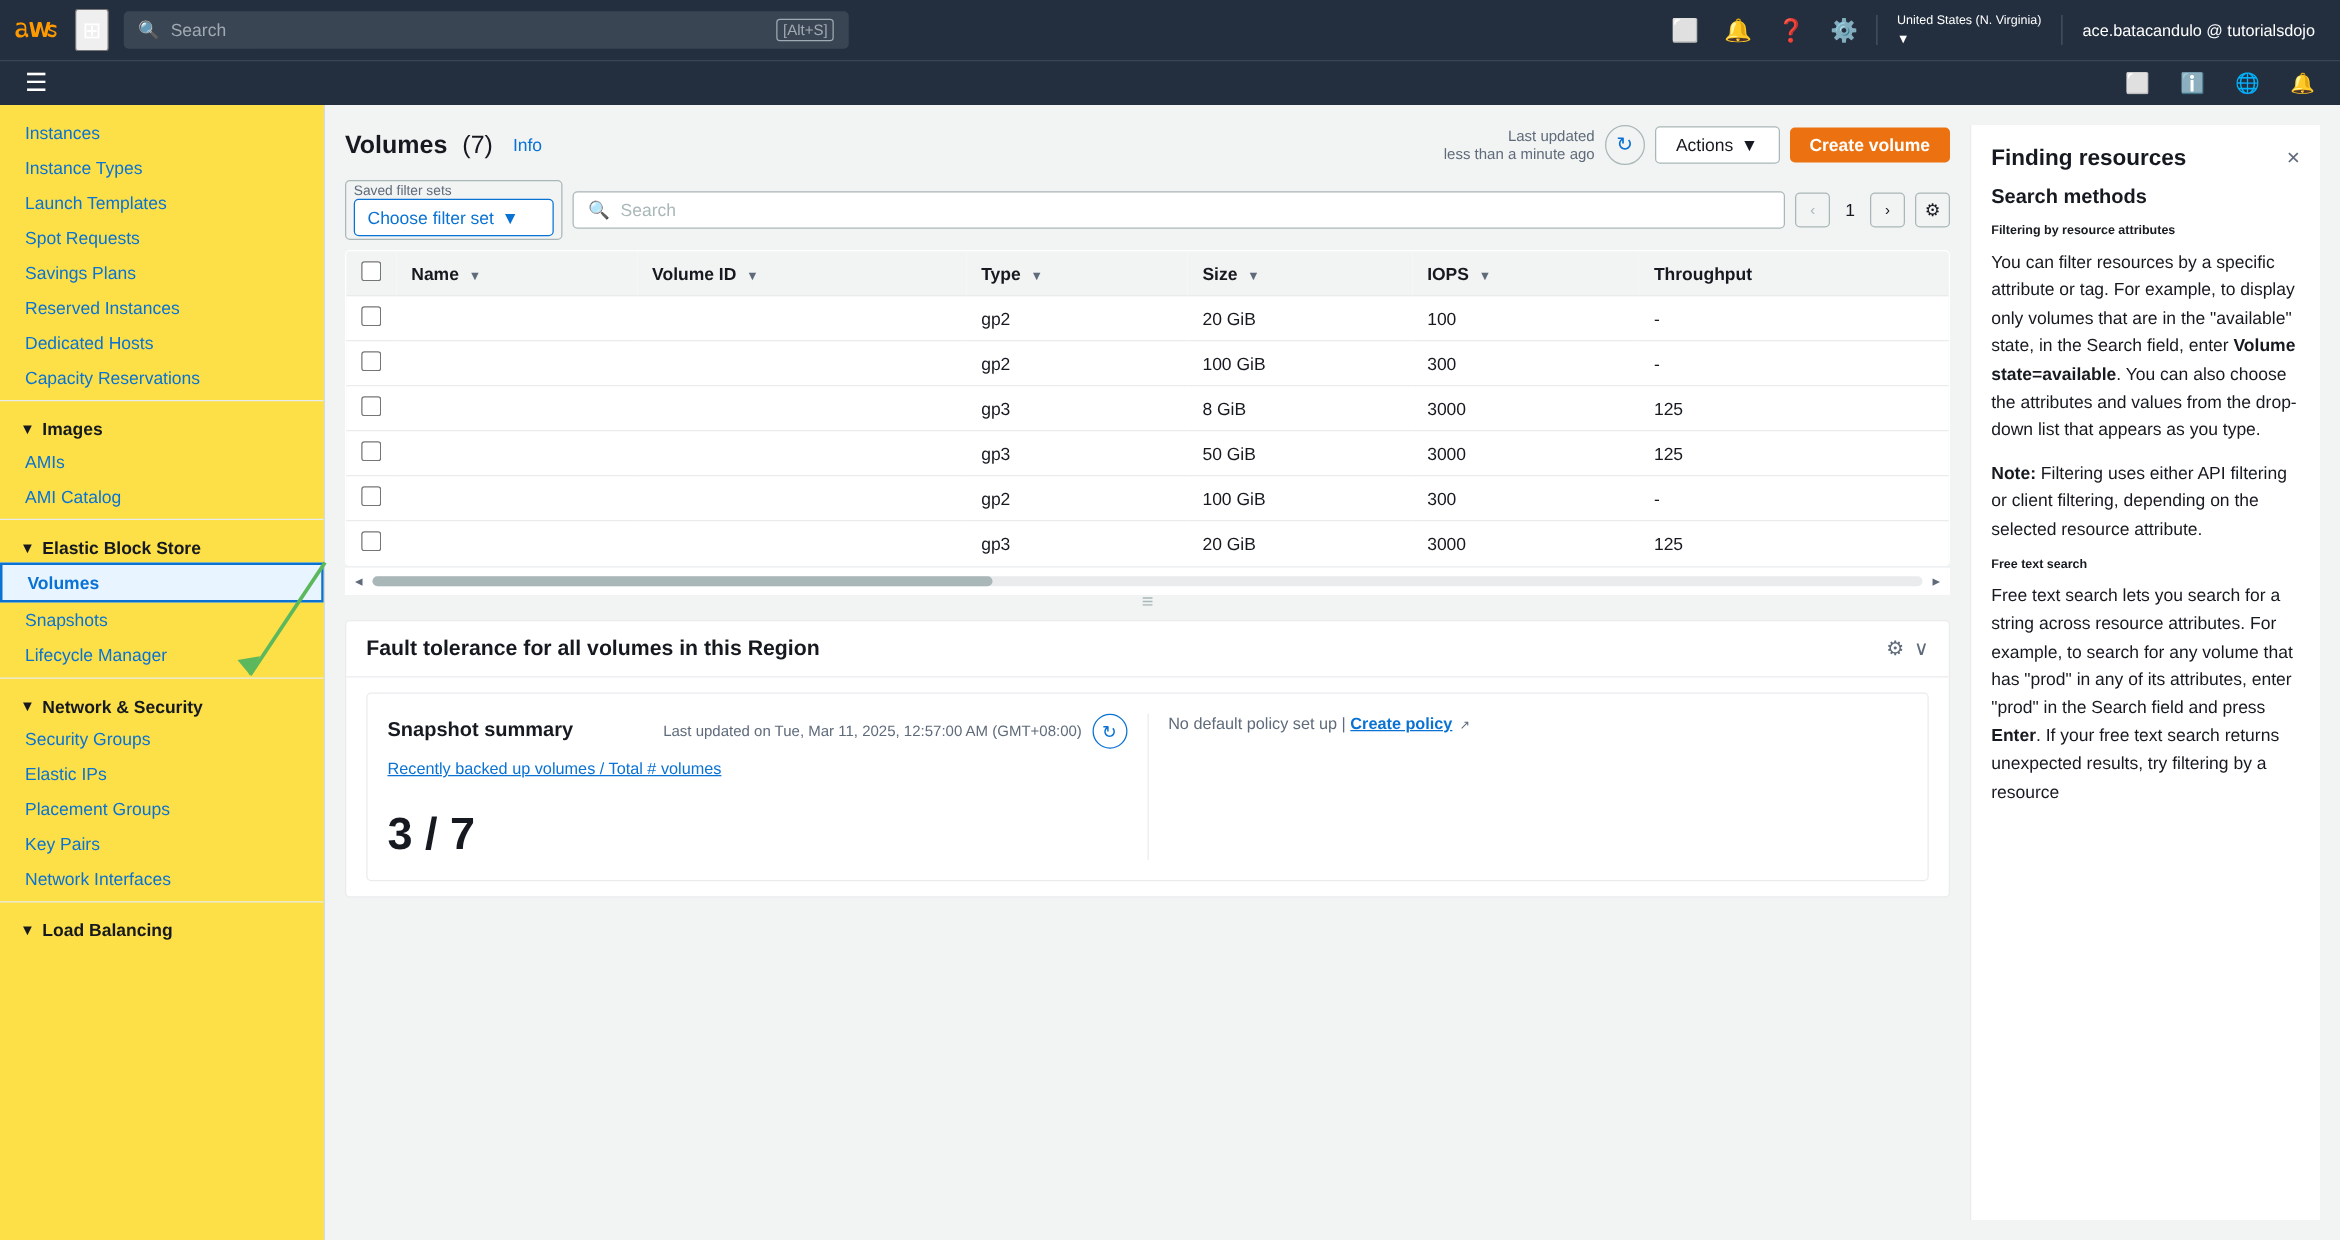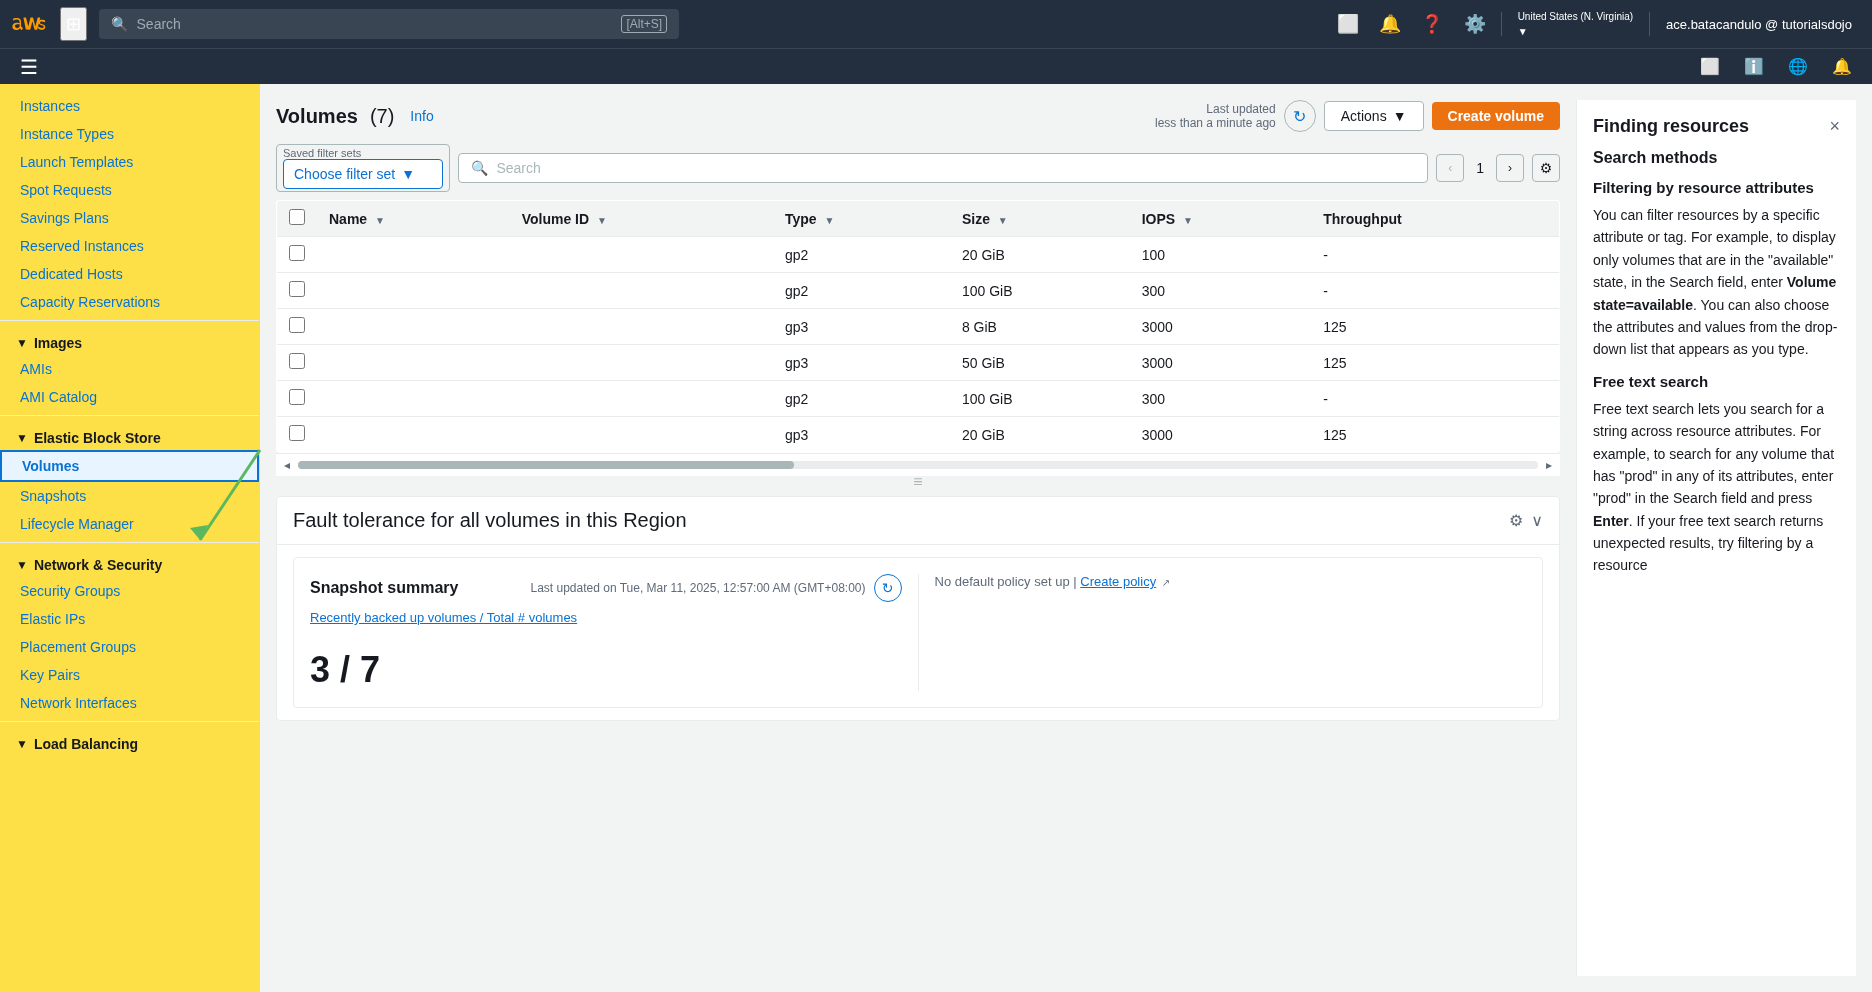--- a/index.html
+++ b/index.html
@@ -111,45 +111,45 @@
     .scroll-track { flex: 1; height: 8px; background: #e9ebed; border-radius: 4px; position: relative; cursor: pointer; }
     .scroll-thumb { width: 40%; height: 8px; background: #aab7b8; border-radius: 4px; }
     .scroll-arrow { background: none; border: none; cursor: pointer; color: #5f6b7a; font-size: 12px; }
 
     
     .drag-handle { height: 12px; display: flex; align-items: center; justify-content: center; cursor: ns-resize; background: #f2f3f3; color: #aab7b8; font-size: 16px; }
 
     
     .fault-panel { background: #fff; border: 1px solid #e9ebed; border-radius: 4px; margin-top: 8px; overflow: hidden; }
     .fault-panel-header { display: flex; align-items: center; padding: 12px 16px; gap: 8px; border-bottom: 1px solid #e9ebed; }
-    .fault-panel-title { font-size: 20px; font-weight: 400; flex: 1; }
+    .fault-panel-title { font-size: 17px; font-weight: 700; flex: 1; }
     .fault-panel-icons { display: flex; gap: 8px; }
     .fault-icon-btn { background: none; border: none; cursor: pointer; font-size: 16px; color: #5f6b7a; }
 
     
     .snapshot-card { margin: 12px 16px; border: 1px solid #e9ebed; border-radius: 4px; padding: 16px; display: flex; gap: 0; }
     .snapshot-left { flex: 1; border-right: 1px solid #e9ebed; padding-right: 16px; }
     .snapshot-right { flex: 1; padding-left: 16px; }
     .snapshot-header { display: flex; align-items: center; justify-content: space-between; margin-bottom: 8px; }
     .snapshot-title { font-size: 16px; font-weight: 700; }
     .snapshot-updated { font-size: 12px; color: #5f6b7a; }
     .snapshot-subtitle { font-size: 13px; color: #0972d3; text-decoration: underline; cursor: pointer; }
     .snapshot-ratio { font-size: 36px; font-weight: 700; color: #16191f; margin-top: 24px; }
     .dlm-title { font-size: 13px; font-weight: 700; color: #16191f; margin-bottom: 8px; }
     .dlm-status { font-size: 13px; color: #5f6b7a; }
-    .dlm-link { color: #0972d3; text-decoration: underline; cursor: pointer; }
+    .dlm-link { color: #0972d3; text-decoration: underline; cursor: pointer; font-weight: bold; }
     .ext-link { font-size: 10px; margin-left: 2px; }
 
     
     .right-panel { width: 280px; min-width: 280px; background: #fff; border-left: 1px solid #e9ebed; overflow-y: auto; padding: 16px; }
     .right-panel-header { display: flex; align-items: center; justify-content: space-between; margin-bottom: 12px; }
     .right-panel-title { font-size: 18px; font-weight: 700; }
     .right-panel-close { background: none; border: none; cursor: pointer; font-size: 18px; color: #5f6b7a; }
     .right-section-title { font-size: 16px; font-weight: 700; margin-bottom: 12px; }
-    .right-subsection-title { font-size: 15px; font-weight: 700; margin-bottom: 8px; color: #16191f; }
+    .right-subsection-title { font-size: 10px; font-weight: 700; margin-bottom: 8px; color: #16191f; }
     .right-text { font-size: 14px; color: #16191f; line-height: 1.6; margin-bottom: 12px; }
     .right-text strong { font-weight: 700; }
 
     
     input[type="checkbox"] { width: 16px; height: 16px; cursor: pointer; }
 
     
     ::-webkit-scrollbar { width: 6px; height: 6px; }
     ::-webkit-scrollbar-track { background: #f2f3f3; }
     ::-webkit-scrollbar-thumb { background: #aab7b8; border-radius: 3px; }
@@ -480,20 +480,23 @@
           <button class="right-panel-close">×</button>
         </div>
 
         <div class="right-section-title">Search methods</div>
 
         <div class="right-subsection-title">Filtering by resource attributes</div>
         <p class="right-text">
           <span>You can filter resources by a specific attribute or tag. For example, to display only volumes that are in the "available" state, in the Search field, enter </span><strong>Volume state=available</strong><span>. You can also choose the attributes and values from the drop-down list that appears as you type.</span>
         </p>
 
+        <p class="right-text">
+          <strong>Note:</strong><span> Filtering uses either API filtering or client filtering, depending on the selected resource attribute.</span>
+        </p>
 
         <div class="right-subsection-title">Free text search</div>
         <p class="right-text">
           <span>Free text search lets you search for a string across resource attributes. For example, to search for any volume that has "prod" in any of its attributes, enter "prod" in the Search field and press </span><strong>Enter</strong><span>. If your free text search returns unexpected results, try filtering by a resource</span>
         </p>
 
       </div>
 
     </div>
   </div>

